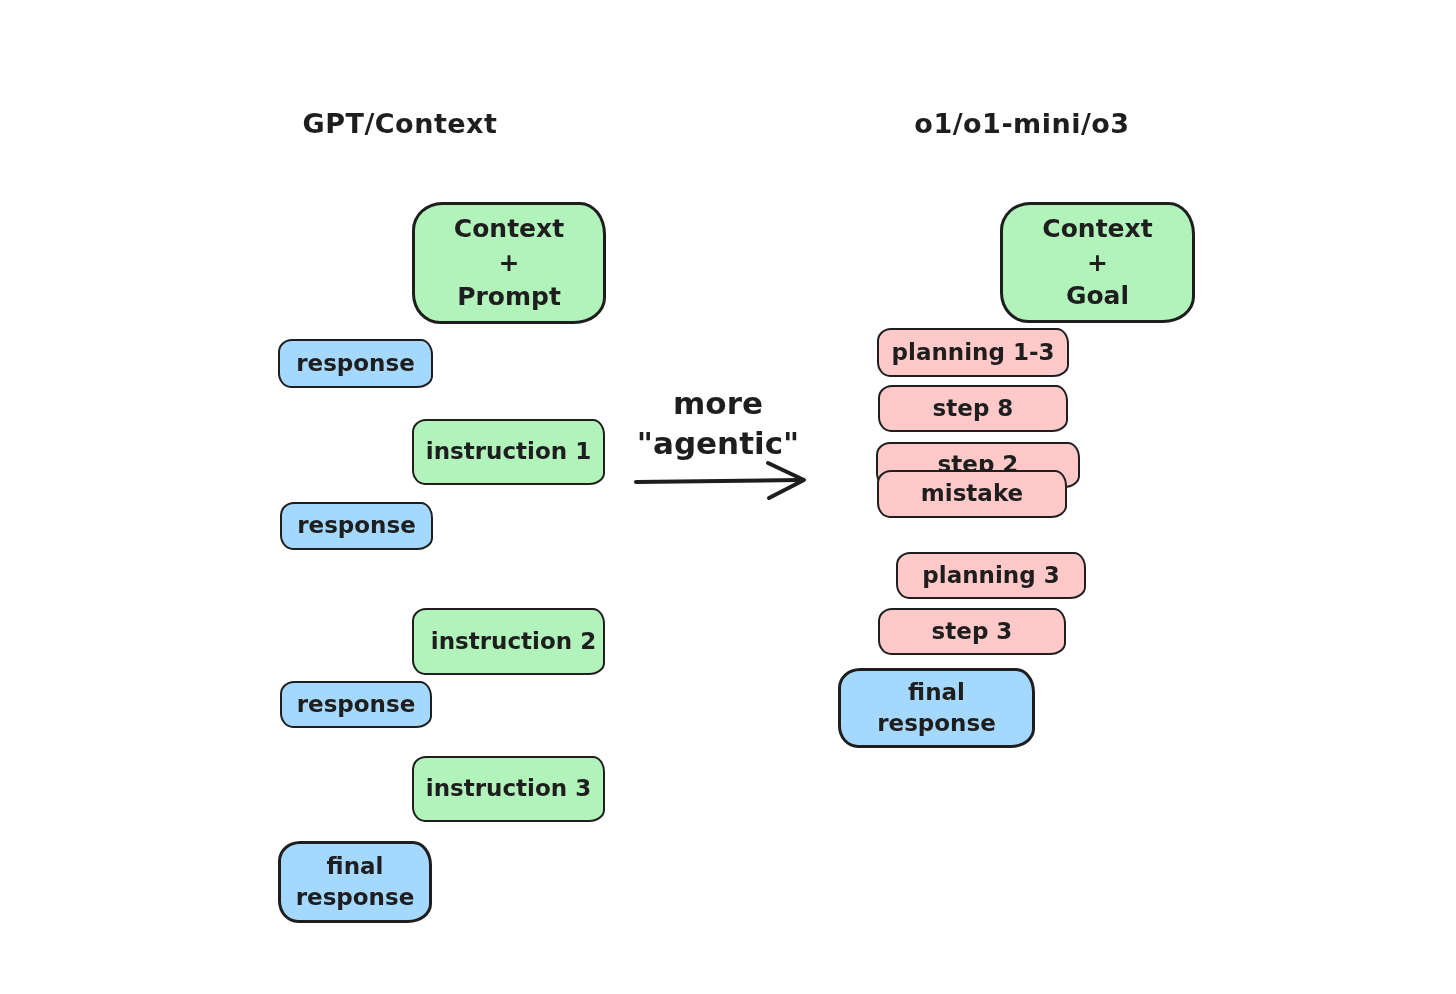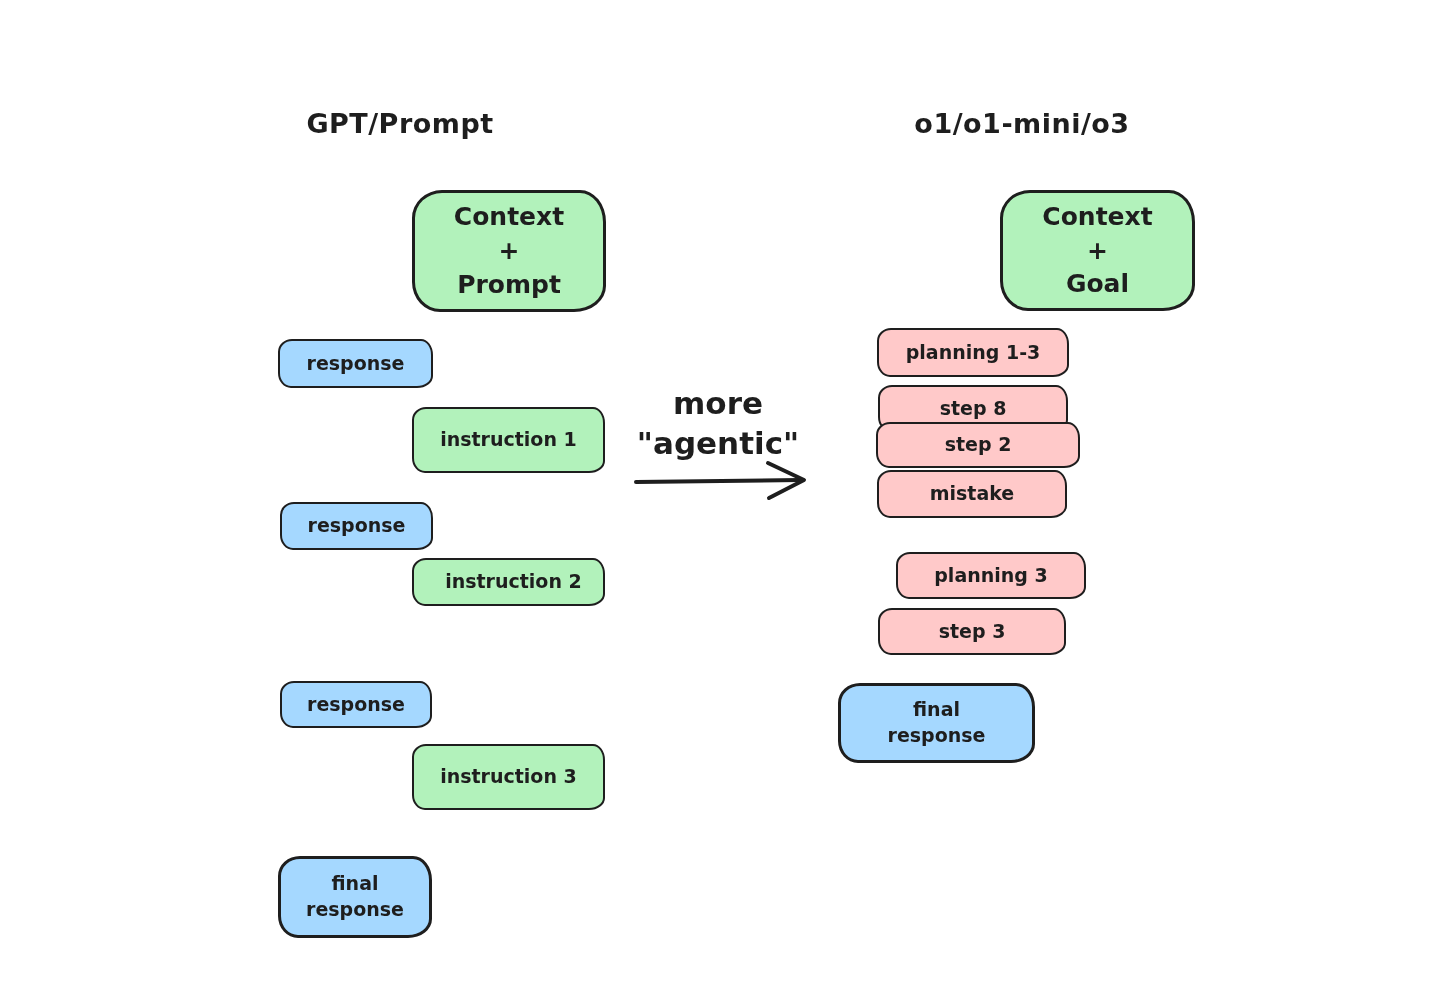--- a/index.html
+++ b/index.html
@@ -25,74 +25,73 @@
     letter-spacing: 0.5px;
     white-space: pre-line;
   }
   .box {
     position: absolute;
     box-sizing: border-box;
     display: flex;
     align-items: center;
     justify-content: center;
     border: 2.5px solid #1e1e1e;
-    font-size: 19px;
+    font-size: 23px;
     font-weight: 600;
     text-align: center;
     white-space: pre-line;
     line-height: 1.35;
   }
-  .green { background: #b2f2bb; }
+  .green { background: #b2f2bb; margin-top: 12px; }
   .blue  { background: #a5d8ff; }
   .pink  { background: #ffc9c9; margin-left: 36px; }
   .big {
     font-size: 25px;
     border-radius: 30px 26px 32px 28px / 28px 32px 26px 30px;
     border-width: 3px;
   }
   .small {
     border-radius: 14px 12px 16px 13px / 13px 16px 12px 15px;
   }
   .medium {
     border-radius: 22px 19px 24px 20px / 20px 24px 19px 22px;
     border-width: 3px;
-    margin-top: 15px;
   }
   .annotation {
     position: absolute;
     width: 220px;
     text-align: center;
     font-size: 31px;
     font-weight: 600;
     white-space: pre-line;
     line-height: 1.3;
   }
   .arrow-svg {
     position: absolute;
   }
 </style>
 </head>
 <body>
 
 <div id="canvas">
 
-  <div class="col-header" style="left:240px; top:108px;">GPT/Prompt</div>
+  <div class="col-header" style="left:240px; top:108px;">GPT/Context</div>
   <div class="col-header" style="left:862px; top:108px;">o1/o1-mini/o3</div>
 
   <div class="box green big" style="left:412px; top:190px; width:194px; height:122px;">Context
 +
 Prompt</div>
 
   <div class="box blue small" style="left:278px; top:339px; width:155px; height:49px;">response</div>
 
   <div class="box green small" style="left:412px; top:407px; width:193px; height:66px;">instruction 1</div>
 
   <div class="box blue small" style="left:280px; top:502px; width:153px; height:48px;">response</div>
 
-  <div class="box green small" style="left:412px; top:558px; width:193px; height:48px;padding-left:10px;">instruction 2</div>
+  <div class="box green small" style="left:412px; top:596px; width:193px; height:67px;padding-left:10px;">instruction 2</div>
 
   <div class="box blue small" style="left:280px; top:681px; width:152px; height:47px;">response</div>
 
   <div class="box green small" style="left:412px; top:744px; width:193px; height:66px;">instruction 3</div>
 
   <div class="box blue medium" style="left:278px; top:841px; width:154px; height:82px;">final
 response</div>
 
   <div class="annotation" style="left:608px; top:383px;">more
 "agentic"</div>
@@ -103,21 +102,21 @@
   </svg>
 
   <div class="box green big" style="left:1000px; top:190px; width:195px; height:121px;">Context
 +
 Goal</div>
 
   <div class="box pink small" style="left:841px; top:328px; width:192px; height:49px;">planning 1-3</div>
 
   <div class="box pink small" style="left:842px; top:385px; width:190px; height:47px;">step 8</div>
 
-  <div class="box pink small" style="left:840px; top:422px; width:204px; height:46px;">step 2</div>
+  <div class="box pink small" style="left:840px; top:442px; width:204px; height:46px;">step 2</div>
 
   <div class="box pink small" style="left:841px; top:470px; width:190px; height:48px;">mistake</div>
 
   <div class="box pink small" style="left:860px; top:552px; width:190px; height:47px;">planning 3</div>
 
   <div class="box pink small" style="left:842px; top:608px; width:188px; height:47px;">step 3</div>
 
   <div class="box blue medium" style="left:838px; top:668px; width:197px; height:80px;">final
 response</div>
 

